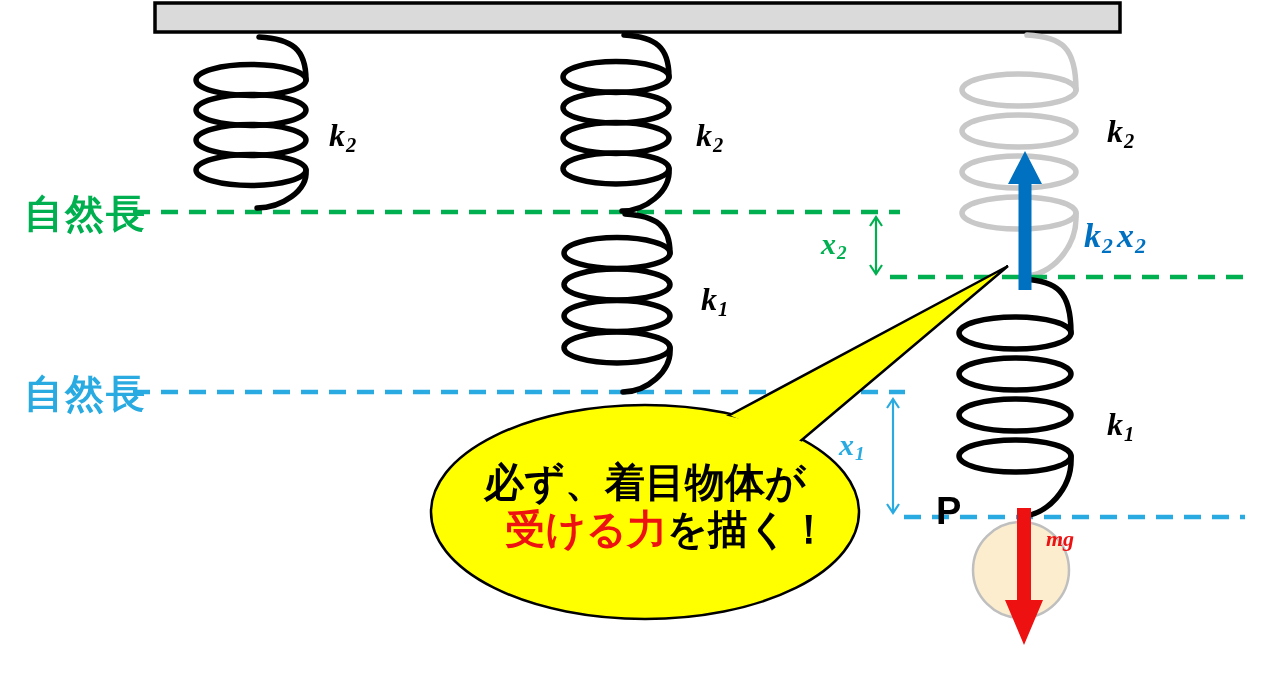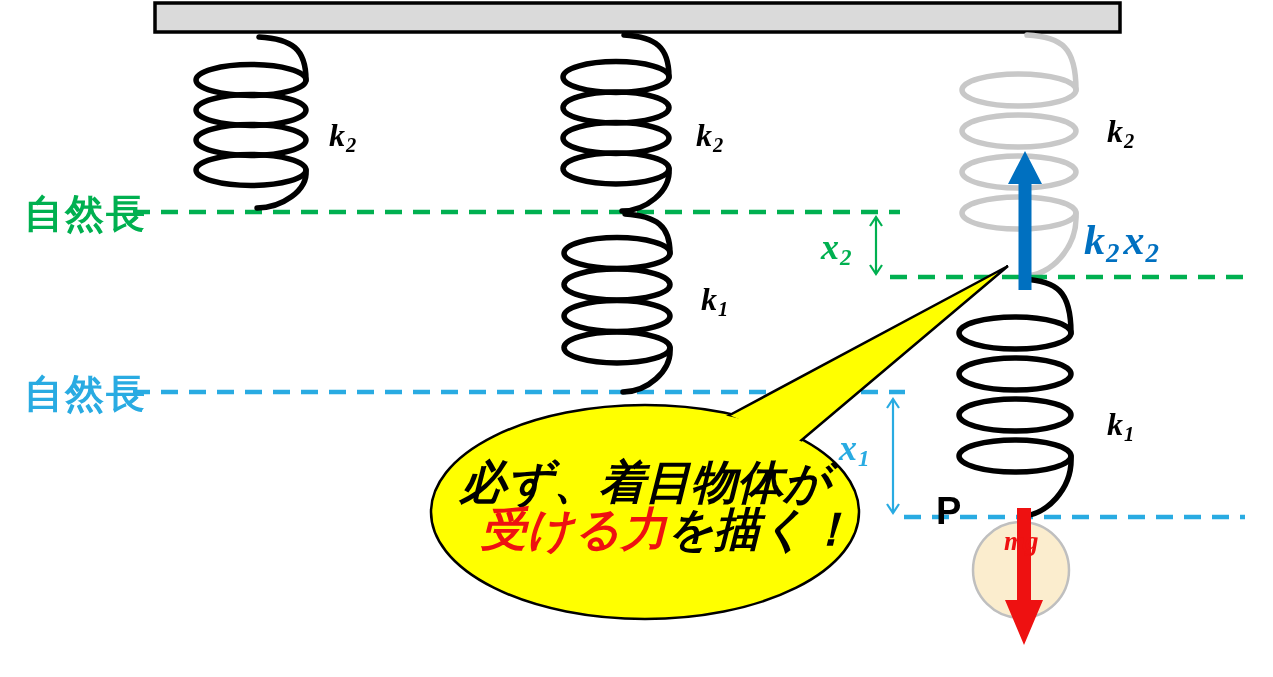--- a/index.html
+++ b/index.html
@@ -12,26 +12,26 @@
   .math{
     font-family:Liberation Serif, serif;
     font-style:italic;font-weight:bold;font-size:32px;color:#000;
   }
   .math .sub{font-size:0.64em;font-style:italic;vertical-align:-0.28em;margin-left:1px;}
   .cjk{font-weight:bold;font-size:39px;letter-spacing:2px;}
   .green{color:var(--green);}
   .lblue{color:var(--lblue);}
   .fblue{color:var(--fblue);}
   .redc{color:var(--red);}
-  .sz30{font-size:36px;}
-  .sz34{font-size:42px;}
+  .sz30{font-size:30px;}
+  .sz34{font-size:34px;}
   .p-label{font-family:"Liberation Sans","DejaVu Sans",sans-serif;font-weight:bold;font-size:38px;color:#000;}
   .callout-text{
     position:absolute;left:433px;top:459px;width:424px;text-align:center;
-    font-weight:bold;font-size:46px;line-height:47px;color:#000;font-style:italic;
+    font-weight:bold;font-size:40px;line-height:47px;color:#000;
   }
   .callout-text .hl{color:var(--red);margin-left:44px;}
 </style>
 </head>
 <body>
 
 <div class="stage">
 
   <svg id="diagram" width="1273" height="677" viewBox="0 0 1273 677">
       <rect x="155" y="3" width="965" height="29" fill="#DADADA" stroke="#000000" stroke-width="3.5"></rect>
@@ -108,20 +108,20 @@
   <div class="lbl math" style="left:1107px;top:408px"><span>k</span><span class="sub">1</span></div>
 
   <div class="lbl math sz30 green" style="left:821px;top:229px"><span>x</span><span class="sub">2</span></div>
 
   <div class="lbl math sz30 lblue" style="left:839px;top:430px"><span>x</span><span class="sub">1</span></div>
 
   <div class="lbl math sz34 fblue" style="left:1084px;top:219px"><span>k</span><span class="sub">2</span><span style="margin-left:4px">x</span><span class="sub">2</span></div>
 
   <div class="lbl p-label" style="left:936px;top:492px">P</div>
 
-  <div class="lbl math redc" style="left:1004px;top:528px;font-size:27px">mg</div>
+  <div class="lbl math redc" style="left:1046px;top:528px;font-size:22px">mg</div>
 
   <div class="callout-text">
     <div>必ず、着目物体が</div>
     <div><span class="hl">受ける力</span><span>を描く！</span></div>
   </div>
 
 </div>
 
 </body></html>

